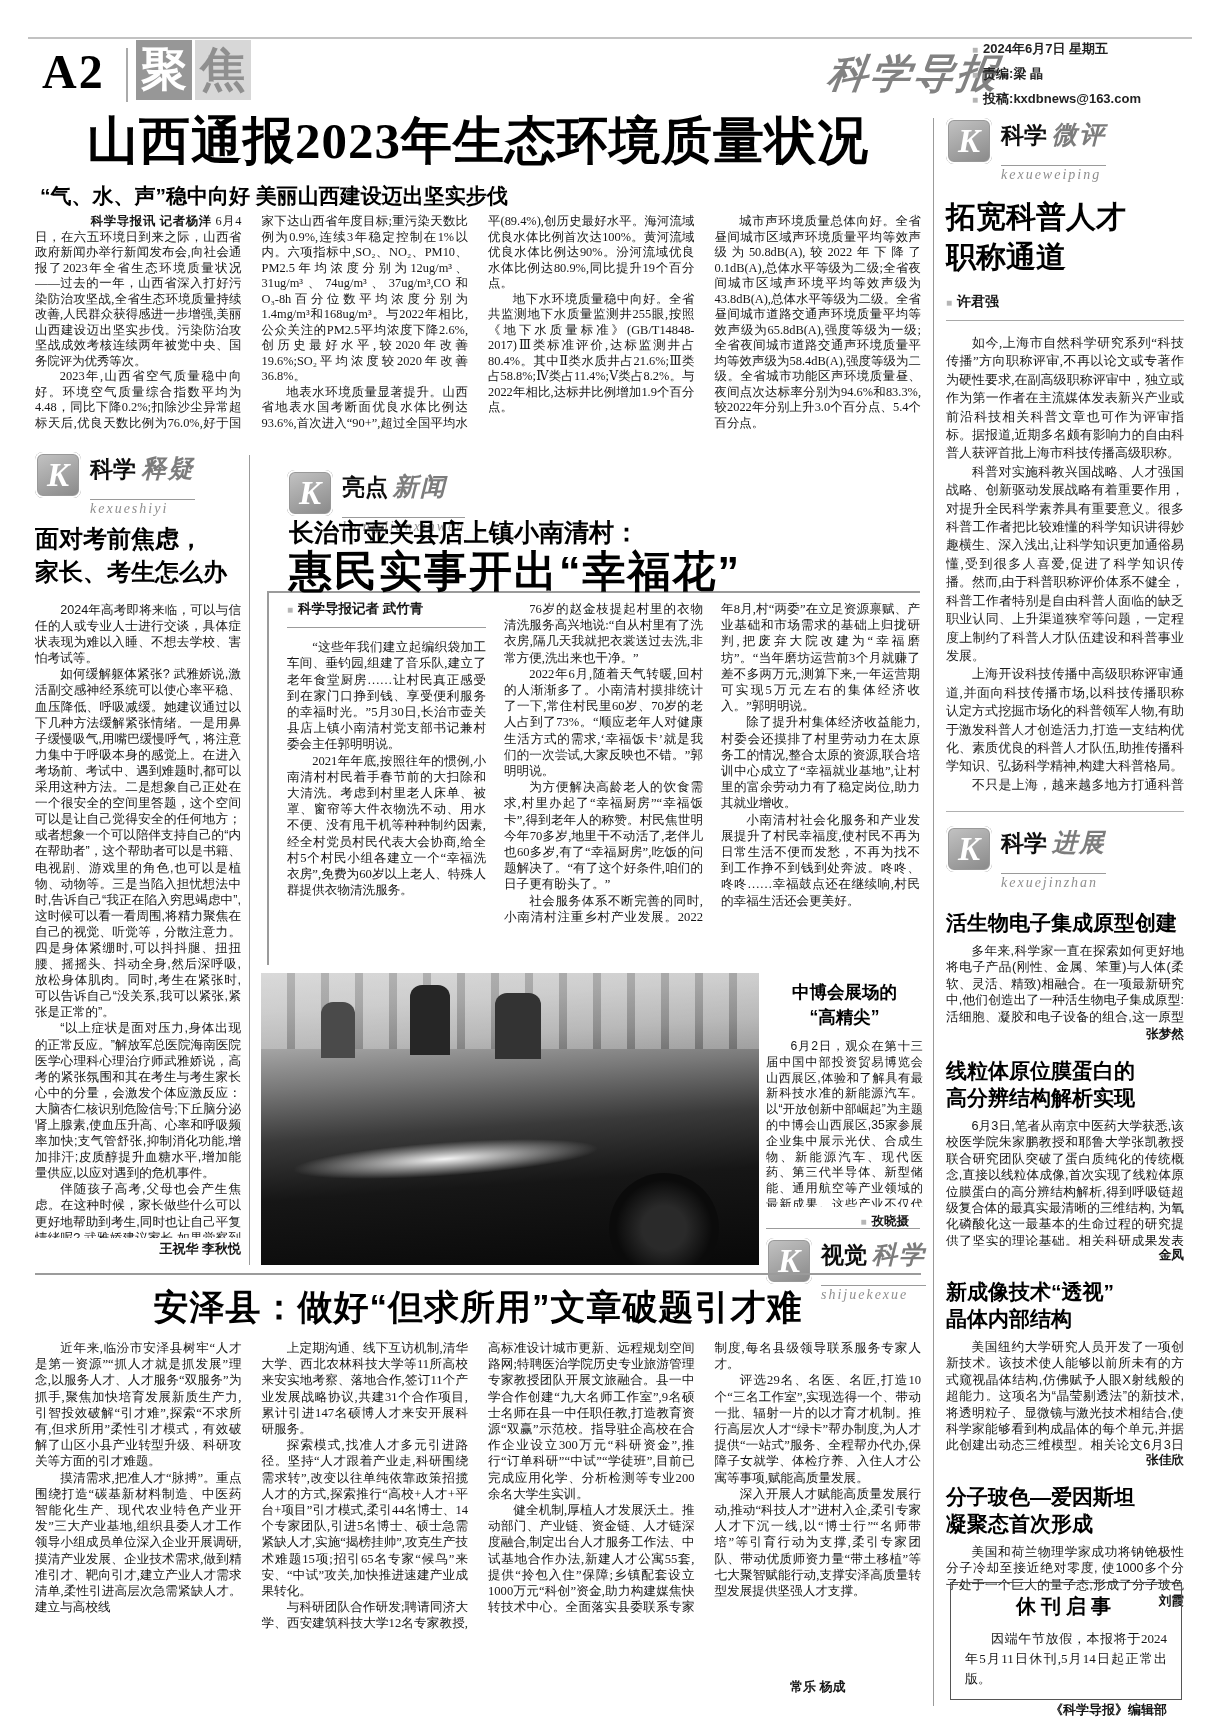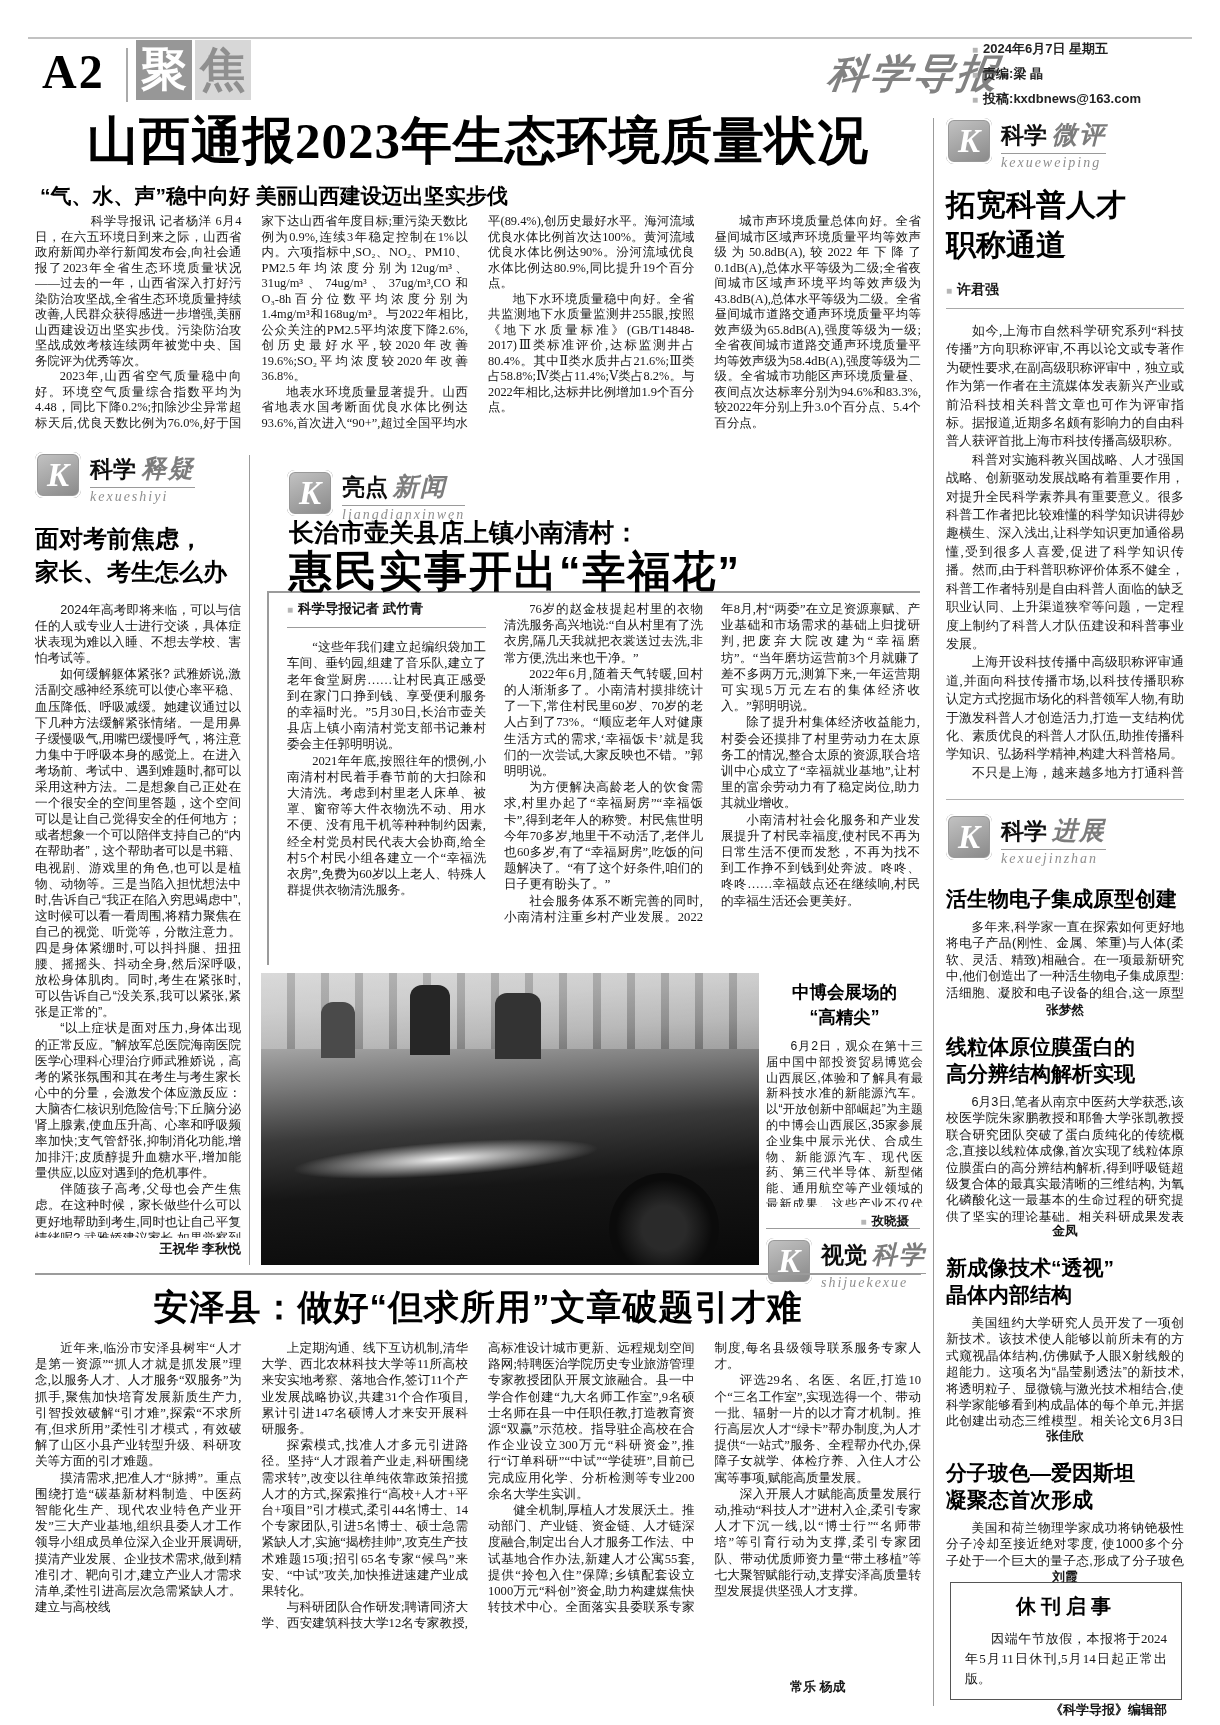--- a/index.html
+++ b/index.html
@@ -22,31 +22,31 @@
 .pubinfo{position:absolute;left:972px;top:40px;font:bold 13px "Liberation Sans",sans-serif;color:#222;}
 .pubinfo .row{display:flex;align-items:center;margin-bottom:7px;}
 .sq{color:#b5b5b5;font-size:10px;margin-right:5px;font-style:normal;}
 
 .m-headline{position:absolute;left:35px;top:110px;width:886px;text-align:center;color:#000;
   font-weight:900;font-size:51px;line-height:62px;letter-spacing:1px;white-space:nowrap;}
 .m-headline .num{font-family:"Liberation Serif","DejaVu Serif",serif;font-weight:bold;}
 .m-subhead{position:absolute;left:40px;top:182px;width:880px;font-weight:bold;font-size:21px;color:#000;}
 .m-body{position:absolute;left:35px;top:214px;width:886px;height:226px;overflow:hidden;
   column-count:4;column-gap:20px;font-size:12.4px;line-height:15.5px;}
-.m-body .lead{font-weight:normal;padding-left:31px;}
+.m-body .lead{font-weight:bold;padding-left:31px;}
 
 .klogo{position:absolute;display:flex;gap:9px;align-items:flex-start;}
 .kbox{width:46px;height:46px;border-radius:8px;flex:0 0 auto;
   background:linear-gradient(155deg,#c6c6c6,#868686);color:#fff;
   font:italic bold 33px "Liberation Serif",serif;display:flex;align-items:center;justify-content:center;
   box-shadow:inset 0 0 0 2px #fff,inset 0 0 0 3px #999;}
 .kname{font:bold 23px "Liberation Sans",sans-serif;color:#0e0e0e;white-space:nowrap;}
 .kscript{font:italic bold 25px "Liberation Serif",serif;color:#7c7c7c;margin-left:5px;letter-spacing:2px;}
 .kpinyin{display:block;font:italic 14px "Liberation Serif",serif;color:#8e8e8e;
-  border-top:1.5px solid #9a9a9a;margin-top:2px;padding-top:1px;letter-spacing:2px;}
+  border-top:1.5px solid #9a9a9a;margin-top:14px;padding-top:1px;letter-spacing:2px;}
 
 .shiyi-title{position:absolute;left:35px;top:522px;width:210px;font-weight:900;font-size:24px;line-height:33px;color:#000;}
 .shiyi-body{position:absolute;left:35px;top:602px;width:206px;height:636px;overflow:hidden;
   font-size:12.6px;line-height:16.1px;font-family:"Liberation Sans","DejaVu Sans",sans-serif;}
 .shiyi-authors{position:absolute;left:35px;top:1240px;width:206px;text-align:right;
   font-weight:bold;font-size:13px;font-family:"Liberation Sans",sans-serif;}
 
 .ld-kicker{position:absolute;left:289px;top:516px;font-weight:800;font-size:25px;color:#000;}
 .ld-headline{position:absolute;left:289px;top:543px;font-weight:900;font-size:43px;letter-spacing:2px;color:#000;white-space:nowrap;}
 .ld-body{position:absolute;left:287px;top:601px;width:633px;height:358px;overflow:hidden;
@@ -85,21 +85,21 @@
 .wp-title{margin-top:66px;font-weight:800;font-size:30px;line-height:40px;color:#000;
   font-family:"Liberation Sans",sans-serif;}
 .wp-author{margin-top:16px;font-weight:bold;font-size:14px;font-family:"Liberation Sans",sans-serif;
   border-bottom:1.5px solid #a8a8a8;padding-bottom:9px;}
 .wp-body{margin-top:13px;height:462px;overflow:hidden;font-size:13px;line-height:18.4px;color:#1d1d1d;}
 .sb-hr{margin-top:15px;border:none;border-top:1px solid #b0b0b0;}
 .art-title{margin-top:14px;font-weight:900;font-size:21px;line-height:27px;color:#000;
   font-family:"Liberation Sans",sans-serif;}
 .art-body{margin-top:7px;overflow:hidden;font-size:12.7px;line-height:16.4px;
   font-family:"Liberation Sans","DejaVu Sans",sans-serif;}
-.art-author{text-align:center;font-weight:bold;font-size:12.7px;margin-top:1px;
+.art-author{text-align:right;font-weight:bold;font-size:12.7px;margin-top:1px;
   font-family:"Liberation Sans",sans-serif;}
 
 .notice{position:absolute;left:950px;top:1582px;width:232px;height:118px;border:1.5px solid #555;
   padding:10px 14px;box-sizing:border-box;}
 .notice-title{text-align:center;font-weight:bold;font-size:20px;letter-spacing:5px;color:#000;}
 .notice-body{margin-top:9px;font-size:13px;line-height:20px;}
 .notice-sign{margin-top:12px;text-align:right;font-weight:bold;font-size:13px;}
 </style>
 </head>
 <body>

